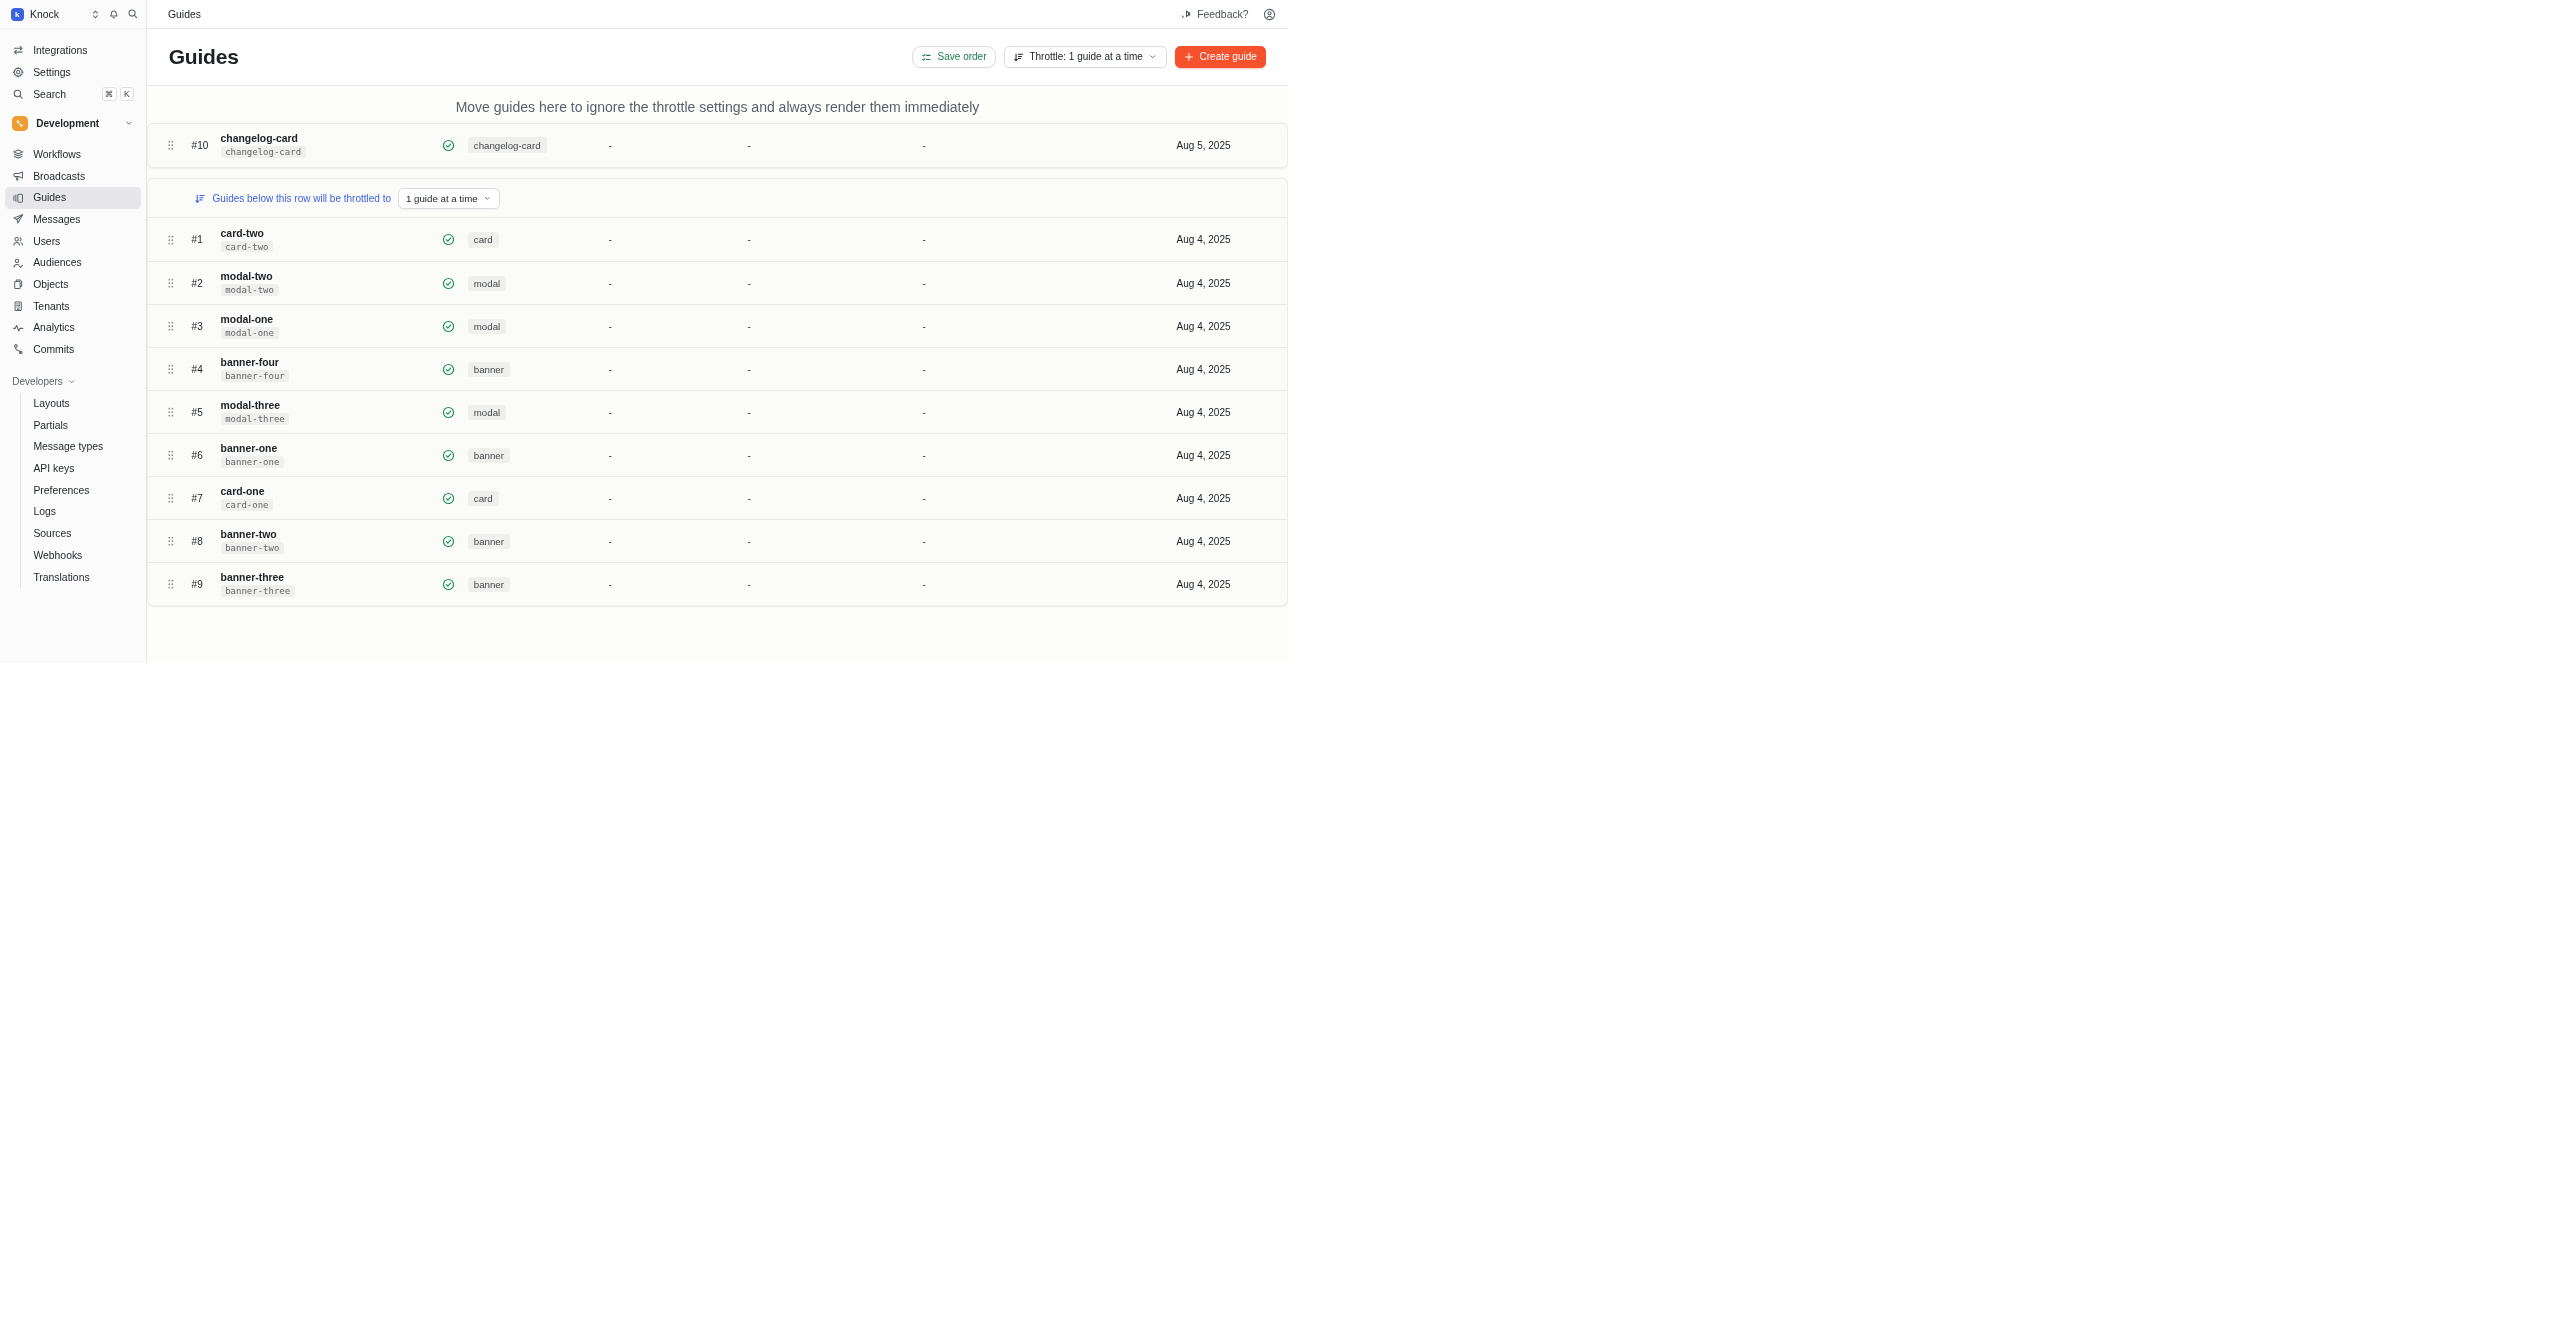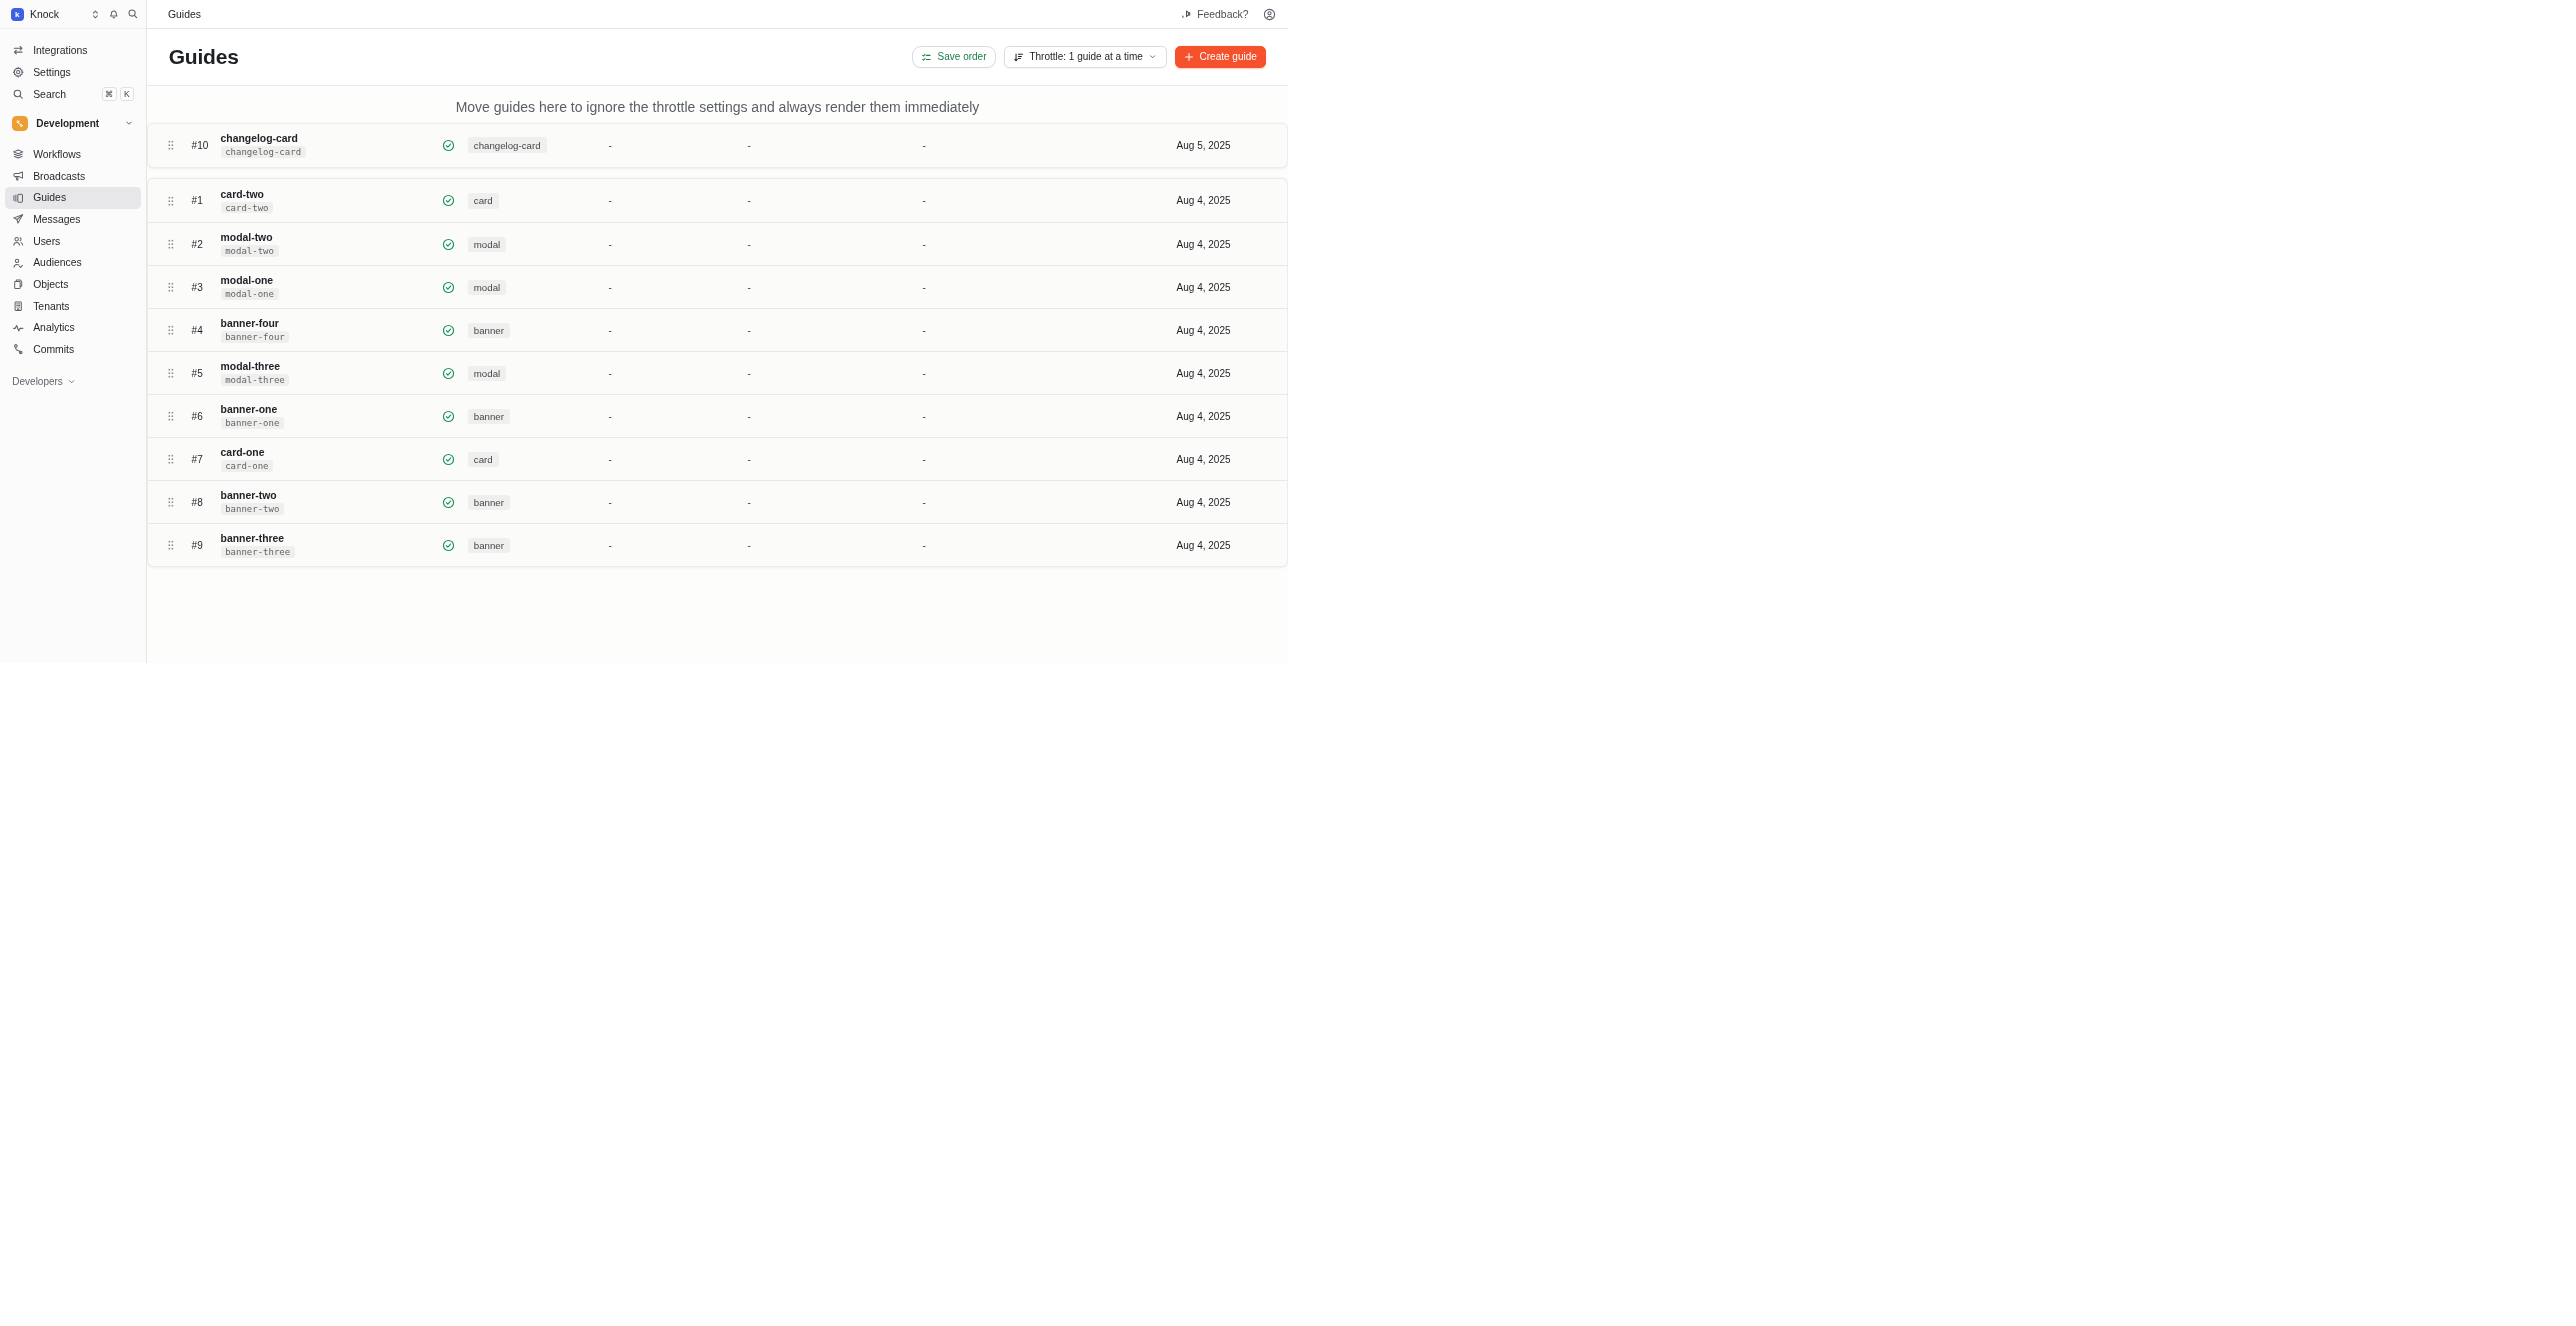--- a/index.html
+++ b/index.html
@@ -253,20 +253,31 @@
           </div>
         </div>
       <div class="section-head">
         <span>Developers</span>
         <span class="ic">
             <svg width="9.3" height="9.3" viewBox="0 0 16 16" fill="none" stroke="currentColor" stroke-width="1.5" stroke-linecap="round" stroke-linejoin="round">
               <path d="M4.5 6.5 8 10l3.5-3.5"></path>
             </svg>
           </span>
       </div>
+      <div class="subnav" id="nav-dev">
+          <div class="sub-item">Layouts</div>
+          <div class="sub-item">Partials</div>
+          <div class="sub-item">Message types</div>
+          <div class="sub-item">API keys</div>
+          <div class="sub-item">Preferences</div>
+          <div class="sub-item">Logs</div>
+          <div class="sub-item">Sources</div>
+          <div class="sub-item">Webhooks</div>
+          <div class="sub-item">Translations</div>
+        </div>
     </nav>
   </aside>
 
   <div class="main">
     <div class="topbar">
       <span class="crumb">Guides</span>
       <div class="topbar-right">
         <span class="feedback">
           <span class="ic">
               <svg width="11.6" height="11.6" viewBox="0 0 16 16" fill="none" stroke="currentColor" stroke-width="1.4" stroke-linejoin="round">
@@ -362,20 +373,39 @@
               <span class="type-chip">changelog-card</span>
             </div>
             <div class="dash">-</div>
             <div class="dash">-</div>
             <div class="dash">-</div>
             <div class="updated">Aug 5, 2025</div>
           </div>
         </section>
 
       <section class="card card-2">
+        <div class="throttle-row">
+          <span class="throttle-link">
+            <span class="ic">
+                <svg width="11.6" height="11.6" viewBox="0 0 16 16" fill="none" stroke="currentColor" stroke-width="1.5" stroke-linecap="round">
+                  <path d="M4.5 3v10M4.5 13 2.6 10.9M4.5 13l1.9-2.1"></path>
+                  <path d="M8 3.5h6M8 6.5h4.5M8 9.5h3"></path>
+                </svg>
+              </span>
+            <span>Guides below this row will be throttled to</span>
+          </span>
+          <span class="mini-select">
+            <span>1 guide at a time</span>
+            <span class="ic chev">
+                <svg width="8.5" height="8.5" viewBox="0 0 16 16" fill="none" stroke="currentColor" stroke-width="1.6" stroke-linecap="round" stroke-linejoin="round">
+                  <path d="M4.5 6.5 8 10l3.5-3.5"></path>
+                </svg>
+              </span>
+          </span>
+        </div>
         <div id="rows-throttled">
             <div class="grid-row g-row">
               <div class="drag">
                 <span class="ic">
                   <svg width="7.7" height="12.4" viewBox="0 0 10 16" fill="currentColor">
                     <circle cx="3" cy="3.5" r="1.15"></circle>
                     <circle cx="7" cy="3.5" r="1.15"></circle>
                     <circle cx="3" cy="8" r="1.15"></circle>
                     <circle cx="7" cy="8" r="1.15"></circle>
                     <circle cx="3" cy="12.5" r="1.15"></circle>

